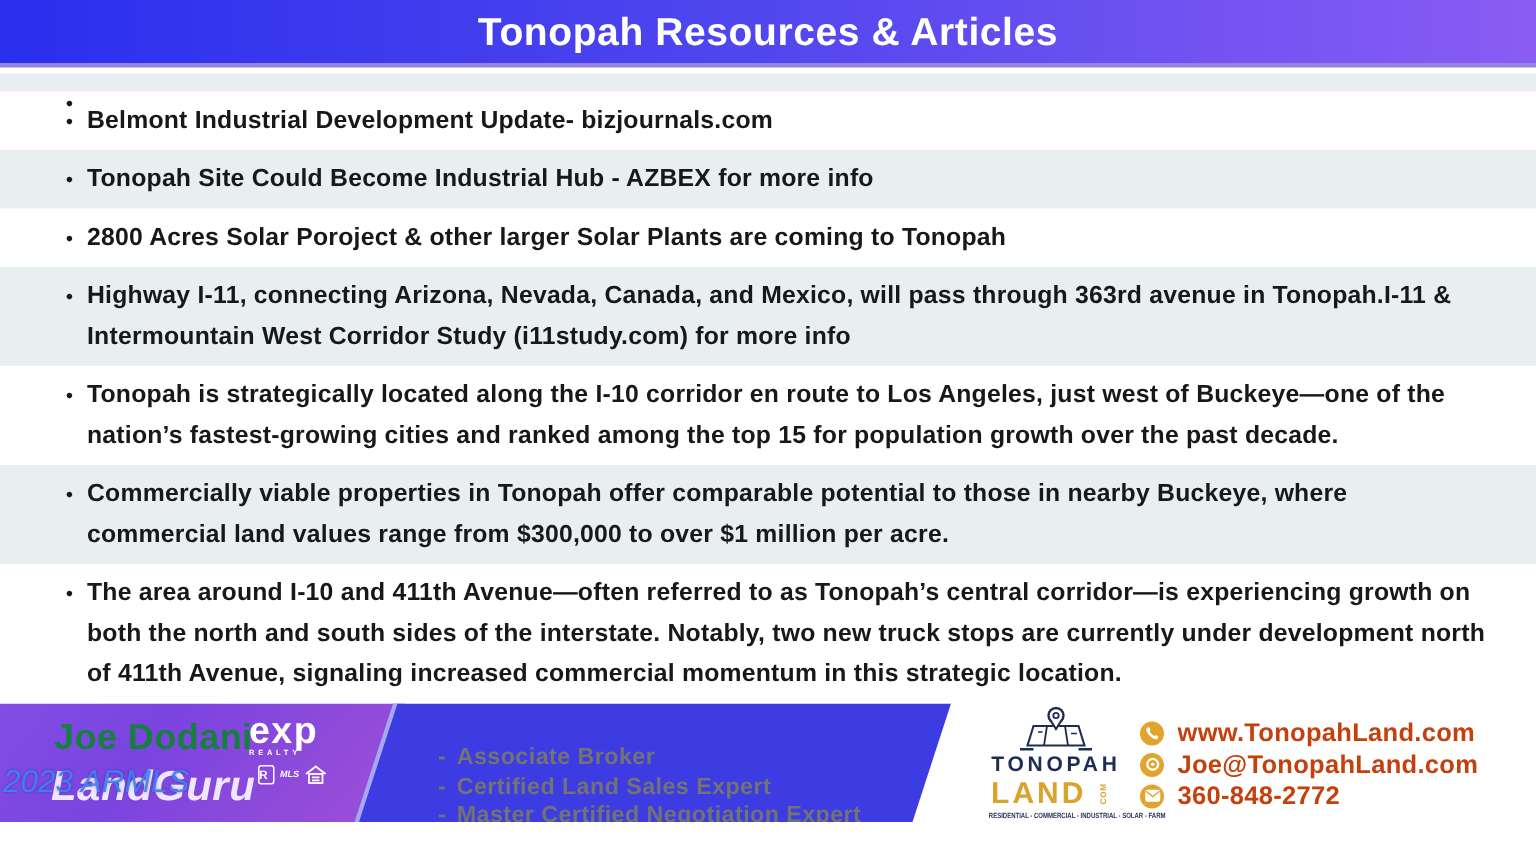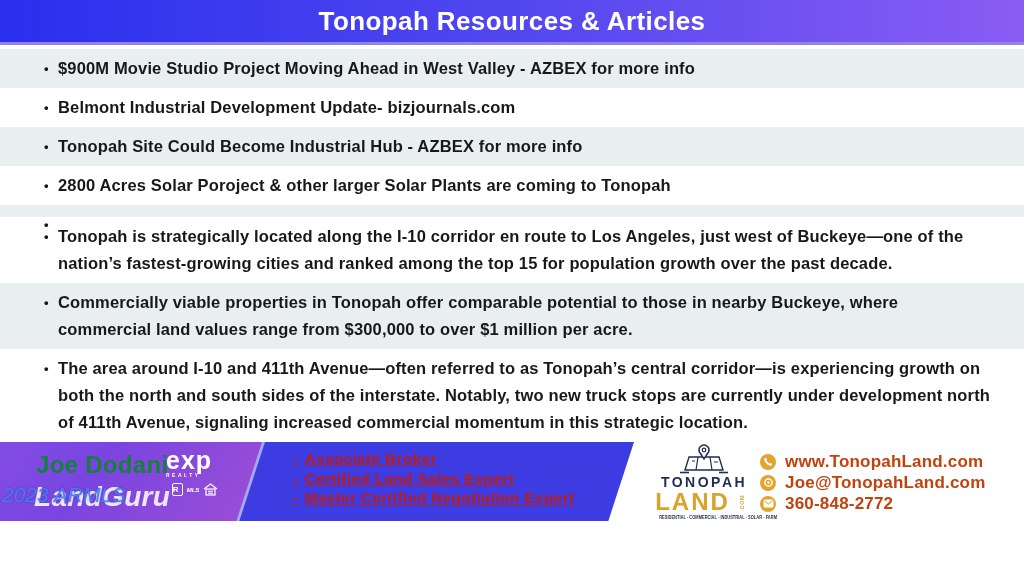--- a/index.html
+++ b/index.html
@@ -60,29 +60,29 @@
   }
 
   .exp-block { position:absolute; left:166px; top:7px; width:58px; text-align:left; color:#fff; }
   .exp-word { font-size:25px; font-weight:800; line-height:22px; letter-spacing:1px; }
   .exp-sub { font-size:5px; font-weight:700; letter-spacing:2.5px; margin-top:1px; }
   .exp-icons { margin-top:5px; display:flex; justify-content:center; align-items:center; gap:4px; }
   .r-box { width:11px; height:13px; border:1.2px solid #fff; border-radius:2px;
            font-size:8px; font-weight:800; line-height:11px; color:#fff; }
   .mls { font-size:6px; font-weight:800; font-style:italic; color:#fff; }
 
-  .creds { position:absolute; left:292px; top:7px; color:#b91c1c;text-decoration:underline; }
+  .creds { position:absolute; left:292px; top:26px; color:#737373; }
   .cred { font-size:15.5px; font-weight:800; line-height:19.5px; letter-spacing:.3px; }
   .cred .dash { margin-right:7px; }
 
   .tl-logo { position:absolute; left:648px; top:1px; width:112px; text-align:center; color:#1e2d52; }
   .tl-map { display:block; margin:0 auto; }
   .tl-top { font-size:14px; font-weight:800; letter-spacing:2.5px; line-height:17px; }
   .tl-main-row { display:flex; justify-content:center; align-items:center; line-height:22px; }
-  .tl-main { font-size:24px; font-weight:800; letter-spacing:2px; color:#d9a32c; }
+  .tl-main { font-size:20px; font-weight:800; letter-spacing:2px; color:#d9a32c; }
   .tl-tld { font-size:5.5px; font-weight:800; color:#d9a32c;
             writing-mode:vertical-rl; transform:rotate(180deg); letter-spacing:.5px; margin-left:1px; }
   .tl-tagline { font-size:5px; font-weight:700; letter-spacing:0; white-space:nowrap;
                 transform:scaleX(.8); transform-origin:center; margin-top:1px; }
 
   .contacts { position:absolute; left:760px; top:9px; }
   .c-row { display:flex; align-items:center; gap:9px; height:21px; }
   .c-ico { width:16px; height:16px; border-radius:50%; background:#e2a42c; flex:0 0 16px;
            display:flex; align-items:center; justify-content:center; }
   .c-text { font-size:17px; font-weight:800; color:#c2410c; letter-spacing:.2px; }
@@ -92,36 +92,36 @@
 
 <div class="slide">
 
   <div class="header">
     <div class="title">Tonopah Resources &amp; Articles</div>
   </div>
 
   <div class="list">
     <div class="row alt">
       <span class="bullet">•</span>
-      <span>$900M Movie Studio Project Moving Ahead in West Valley - AZBEX for more info</span>
     </div>
     <div class="row">
       <span class="bullet">•</span>
       <span>Belmont Industrial Development Update- bizjournals.com</span>
     </div>
     <div class="row alt">
       <span class="bullet">•</span>
       <span>Tonopah Site Could Become Industrial Hub - AZBEX for more info</span>
     </div>
     <div class="row">
       <span class="bullet">•</span>
       <span>2800 Acres Solar Poroject &amp; other larger Solar Plants are coming to Tonopah</span>
     </div>
     <div class="row alt">
       <span class="bullet">•</span>
+      <span>Highway I-11, connecting Arizona, Nevada, Canada, and Mexico, will pass through 363rd avenue in Tonopah.I-11 &amp; Intermountain West Corridor Study (i11study.com) for more info</span>
     </div>
     <div class="row">
       <span class="bullet">•</span>
       <span>Tonopah is strategically located along the I-10 corridor en route to Los Angeles, just west of Buckeye—one of the nation’s fastest-growing cities and ranked among the top 15 for population growth over the past decade.</span>
     </div>
     <div class="row alt">
       <span class="bullet">•</span>
       <span>Commercially viable properties in Tonopah offer comparable potential to those in nearby Buckeye, where commercial land values range from $300,000 to over $1 million per acre.</span>
     </div>
     <div class="row">

